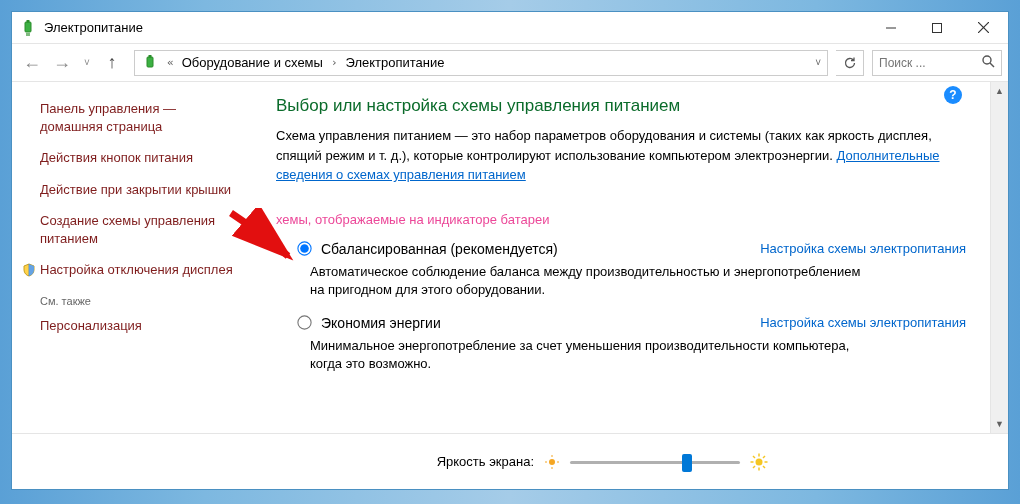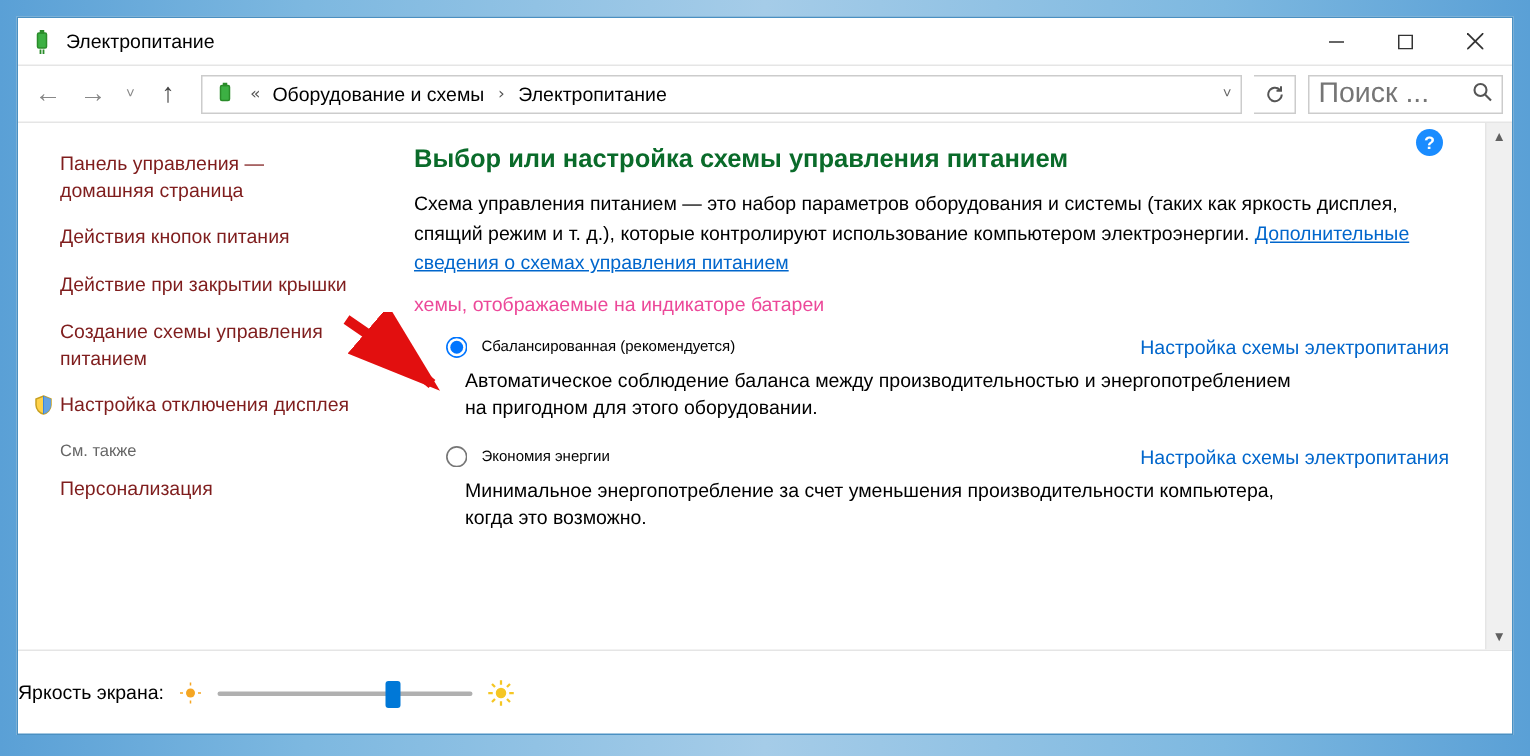--- a/index.html
+++ b/index.html
@@ -14,45 +14,45 @@
 .navbar{height:38px;border-bottom:1px solid #e5e5e5;display:flex;align-items:center;padding:0 6px;gap:2px}
 .navbtn{width:28px;height:28px;display:flex;align-items:center;justify-content:center;color:#888;font-size:18px}
 .navbtn.dark{color:#444}
 .addr{flex:1;border:1px solid #ccc;height:26px;display:flex;align-items:center;padding:0 6px;margin:0 6px;gap:8px}
 .addr .foldericon{width:18px;height:18px;display:flex;align-items:center;justify-content:center;color:#2a8c2a}
 .addr .sep{font-family:Consolas,monospace;color:#555;font-size:11px}
 .addr .seg{color:#000}
 .addr .chev{margin-left:auto;color:#666;font-size:10px}
 .refbtn{width:28px;height:26px;border:1px solid #ccc;border-left:none;display:flex;align-items:center;justify-content:center;color:#555;margin-right:6px}
 .searchbox{width:130px;height:26px;border:1px solid #ccc;display:flex;align-items:center;padding:0 6px;color:#666}
-.searchbox input{border:none;outline:none;width:88px;font-size:19px;color:#666;background:transparent}
+.searchbox input{border:none;outline:none;width:88px;font-size:12px;color:#666;background:transparent}
 .searchbox .mag{margin-left:auto;color:#555}
 .body{flex:1;display:flex;position:relative;overflow:hidden}
 .sidebar{width:236px;padding:18px 14px 10px 28px}
 .sidebar a{display:block;color:#7f1d1d;text-decoration:none;font-size:13px;margin-bottom:14px;line-height:1.35}
 .sidebar .iconlink{position:relative}
 .sidebar .linkicon{position:absolute;left:-18px;top:2px;width:14px;height:14px}
 .sidebar .sect{color:#666;font-size:11px;margin:16px 0 10px}
 .main{flex:1;padding:14px 24px 0 28px;position:relative}
-.main h1{color:#0a6b2a;font-size:17px;font-weight:700;margin-bottom:10px}
-.main .desc{color:#000;font-size:13px;line-height:1.5;margin-bottom:10px}
+.main h1{color:#0a6b2a;font-size:17px;font-weight:400;margin-bottom:10px}
+.main .desc{color:#000;font-size:13px;line-height:1.5;margin-bottom:27px}
 .main .desc a{color:#0066cc;text-decoration:underline}
 .grphdr{color:#ec4899;font-size:13px;margin:10px 0 14px}
 .plan{margin-left:22px;margin-bottom:16px;position:relative}
 .planrow{display:flex;align-items:center;margin-bottom:6px}
 .planrow input[type=radio]{margin-right:10px;transform:scale(1.1)}
-.planrow .pname{font-size:10px;color:#000}
+.planrow .pname{font-size:14px;color:#000}
 .planrow .pset{margin-left:auto;color:#0066cc;text-decoration:none;font-size:13px}
 .pdesc{font-size:13px;color:#000;margin-left:12px;line-height:1.4;max-width:560px}
 .helpbar{position:absolute;top:4px;right:28px}
 .helpcircle{width:18px;height:18px;border-radius:50%;background:#1a8cff;color:#fff;display:flex;align-items:center;justify-content:center;font-size:12px;font-weight:bold}
 .vscroll{width:18px;background:#f0f0f0;border-left:1px solid #e5e5e5;display:flex;flex-direction:column}
 .vscroll .arr{height:18px;display:flex;align-items:center;justify-content:center;color:#606060;font-size:9px}
 .vscroll .track{flex:1}
-.footer{height:56px;border-top:1px solid #e5e5e5;display:flex;align-items:center;justify-content:flex-start;gap:10px;padding:0 240px 0 0}
+.footer{height:56px;border-top:1px solid #e5e5e5;display:flex;align-items:center;justify-content:flex-end;gap:10px;padding:0 240px 0 0}
 .footer .flbl{font-size:13px;color:#000}
 .sun{display:inline-flex;align-items:center;justify-content:center}
 .slider{width:170px;height:20px;position:relative}
 .slidertrack{position:absolute;left:0;right:0;top:9px;height:3px;background:#b0b0b0;border-radius:2px}
 .sliderthumb{position:absolute;top:2px;width:10px;height:18px;background:#0078d7;border-radius:2px}
 .arrow{position:absolute;z-index:10;pointer-events:none}
 </style>
 </head>
 <body>
 

